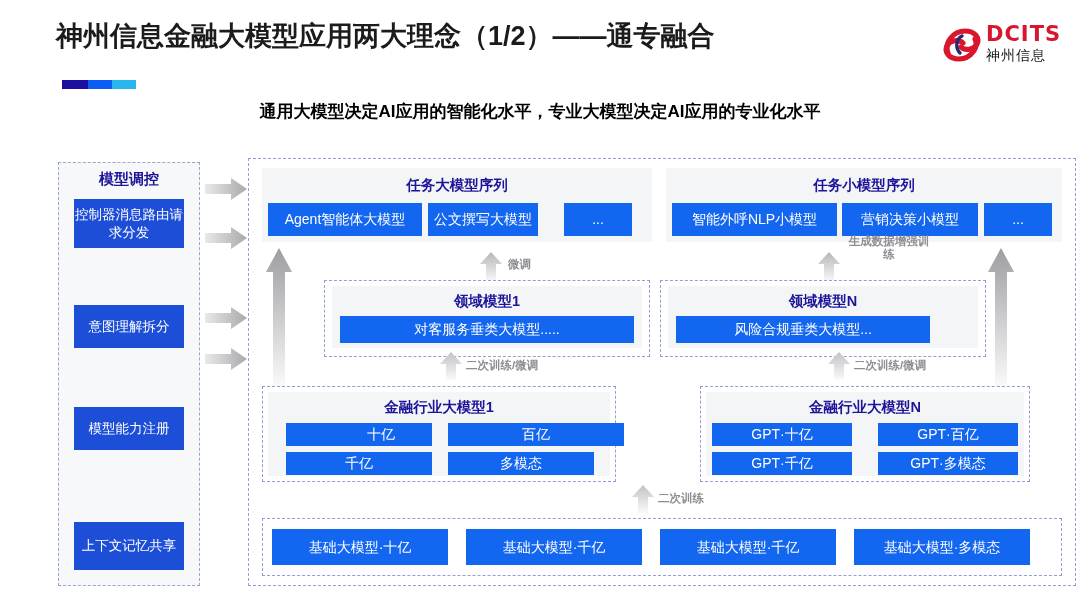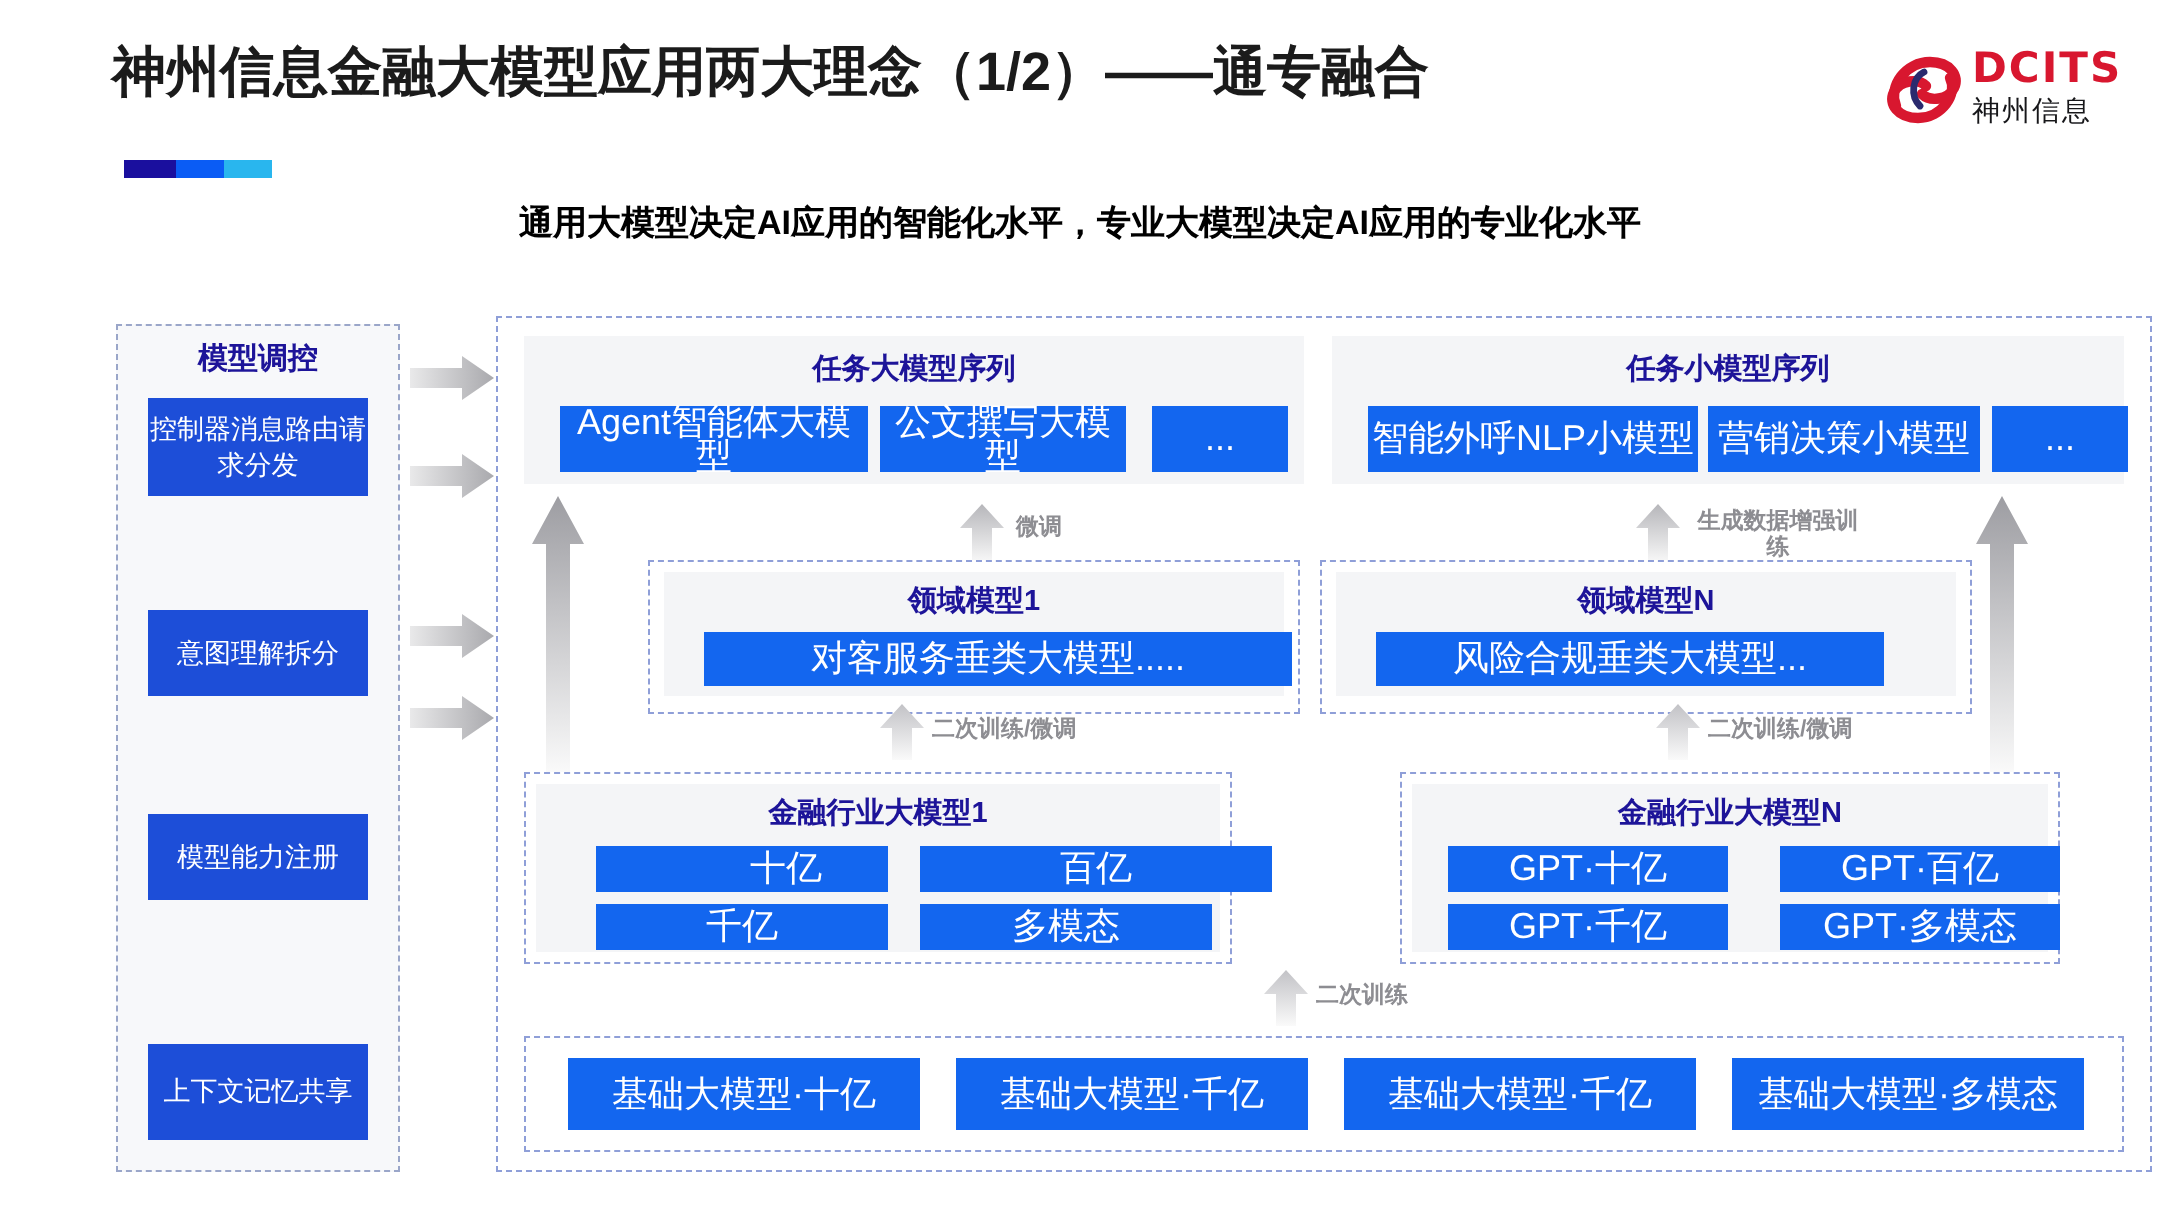--- a/index.html
+++ b/index.html
@@ -104,24 +104,23 @@
     line-height: 20px;
   }
   .blue-box {
     background: #1366ef;
     color: #ffffff;
     display: flex;
     align-items: center;
     justify-content: center;
     text-align: center;
     box-sizing: border-box;
-    font-size: 18px;
+    font-size: 14px;
     line-height: 17px;
     position: absolute;
-    margin-left: 12px;
   }
   .arrow-label {
     position: absolute;
     font-size: 11.5px;
     font-weight: bold;
     color: #8d8d92;
     line-height: 13px;
     white-space: nowrap;
   }
   .arrow-label.two-line { white-space: normal; text-align: center; }
@@ -267,21 +266,21 @@
 </div>
 
 <div id="outer-panel" class="panel"></div>
 
 <div class="inner-band" style="left:262px;top:168px;width:390px;height:74px;">
   <div class="group-title" style="margin-top:7px;">任务大模型序列</div>
 </div>
 <div class="blue-box" style="left:268px;top:203px;width:154px;height:33px;">
   <span>Agent智能体大模型</span>
 </div>
-<div class="blue-box" style="left:428px;top:203px;width:123px;height:33px;">
+<div class="blue-box" style="left:428px;top:203px;width:110px;height:33px;">
   <span>公文撰写大模型</span>
 </div>
 <div class="blue-box" style="left:564px;top:203px;width:68px;height:33px;">
   <span>...</span>
 </div>
 
 <div class="inner-band" style="left:666px;top:168px;width:396px;height:74px;">
   <div class="group-title" style="margin-top:7px;">任务小模型序列</div>
 </div>
 <div class="blue-box" style="left:672px;top:203px;width:165px;height:33px;">
@@ -334,21 +333,21 @@
   <svg viewBox="0 0 22 30" width="22" height="30">
     <defs>
         <linearGradient id="gDA" x1="0" y1="1" x2="0" y2="0">
       <stop offset="0%" stop-color="#fafafa"></stop>
           <stop offset="100%" stop-color="#b6b6ba"></stop>
         </linearGradient>
       </defs>
     <path d="M6 30 V12 H0 L11 0 L22 12 H16 V30 Z" fill="url(#gDA)"></path>
   </svg>
 </div>
-<div class="arrow-label two-line" style="left:846px;top:255px;width:86px;text-align:center;">生成数据增强训练</div>
+<div class="arrow-label two-line" style="left:846px;top:235px;width:86px;text-align:center;">生成数据增强训练</div>
 
 <div class="panel" style="left:324px;top:280px;width:326px;height:77px;"></div>
 <div class="inner-band" style="left:332px;top:286px;width:310px;height:62px;">
   <div class="group-title" style="margin-top:5px;">领域模型1</div>
 </div>
 <div class="blue-box" style="left:340px;top:316px;width:294px;height:27px;">
   <span>对客服务垂类大模型.....</span>
 </div>
 
 <div class="panel" style="left:660px;top:280px;width:326px;height:77px;"></div>

